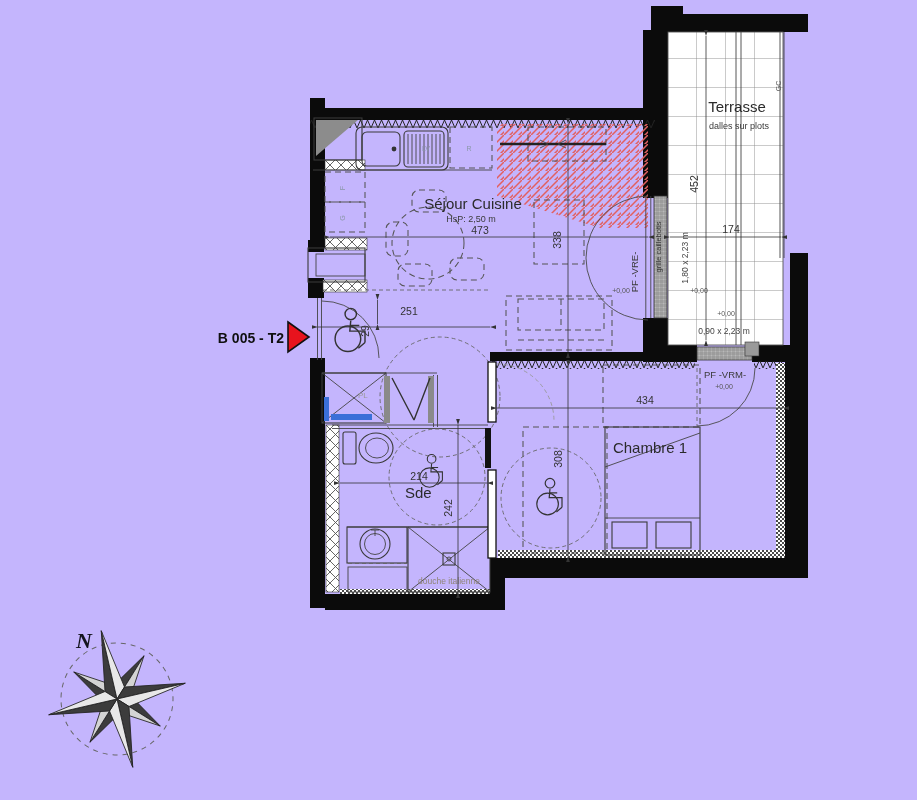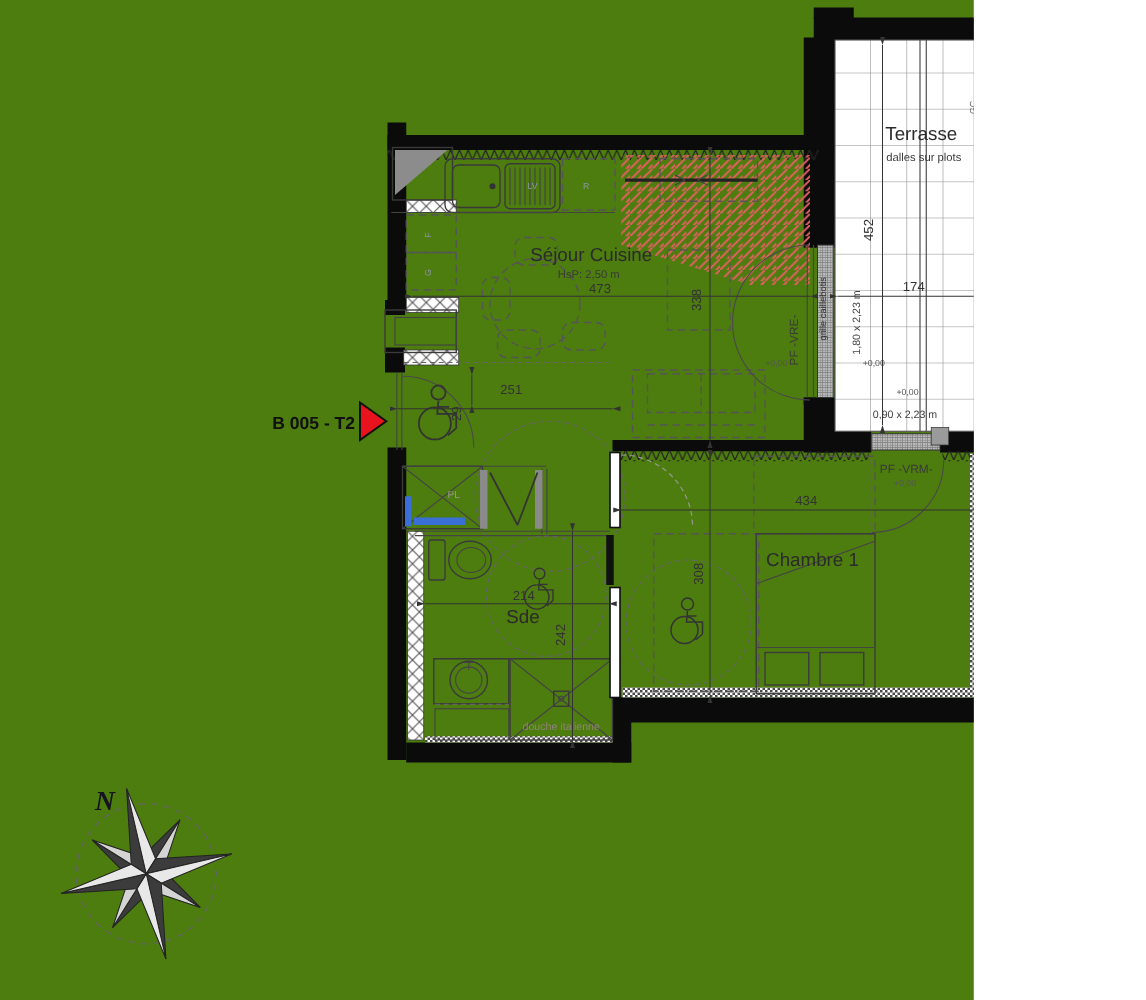--- a/index.html
+++ b/index.html
@@ -1,16 +1,16 @@
 <!DOCTYPE html>
 <html><head>
 <meta charset="utf-8">
 <style>
   html,body{margin:0;padding:0;background:#fff;}
-  .stage{width:779px;height:800px;position:relative;background:#4d7c0f;overflow:hidden;}
+  .stage{width:917px;height:800px;position:relative;background:#c4b5fd;overflow:hidden;}
   svg{display:block;}
   text{font-family:"Liberation Sans","DejaVu Sans",sans-serif;fill:#2e2e2e;}
   .room-name{font-size:15px;fill:#2b2b2b;}
   .room-sub{font-size:9px;fill:#3a3a3a;}
   .dim{font-size:10.5px;fill:#333;}
   .small{font-size:8.5px;fill:#444;}
   .tiny{font-size:7px;fill:#555;}
   .appliance{font-size:7px;fill:#8a97a8;}
   .muted{font-size:8.5px;fill:#8f8478;}
   .pl{font-size:8px;fill:#9a9a9a;}

